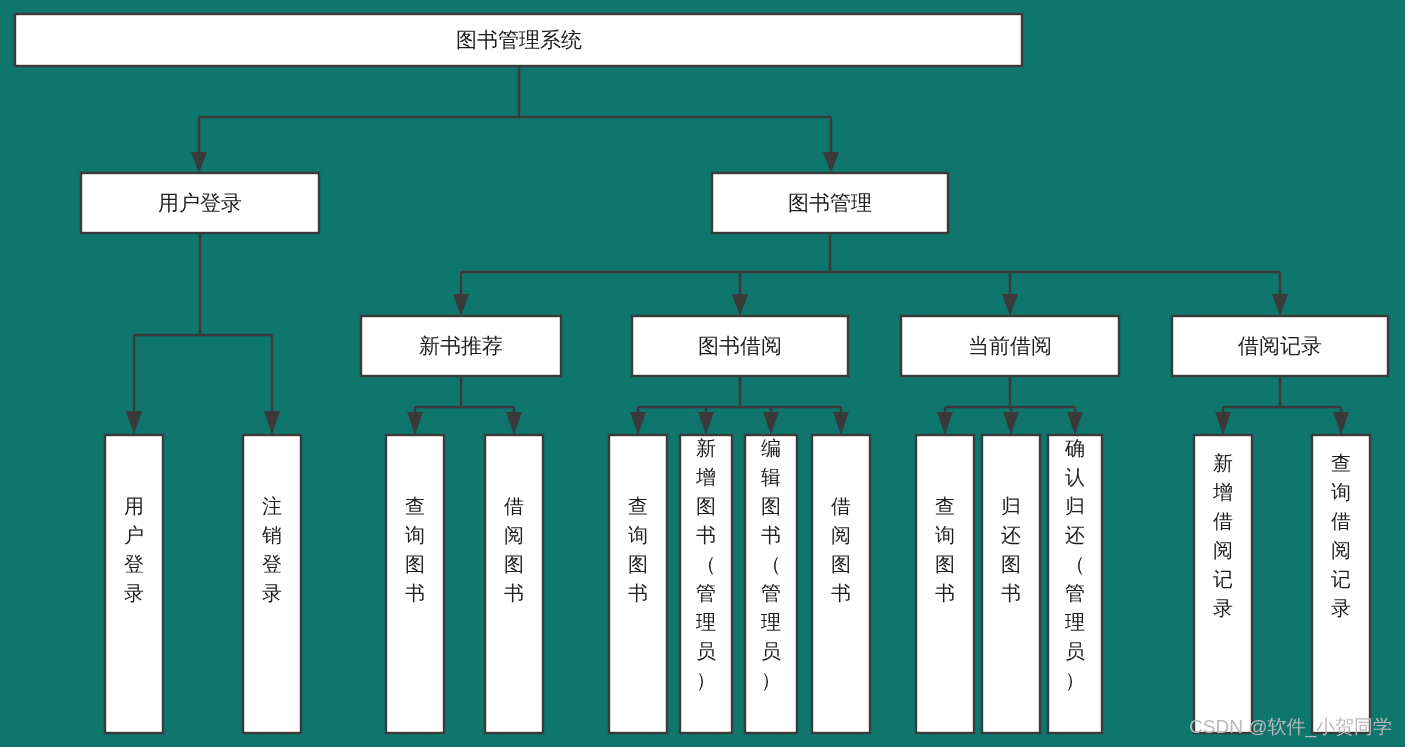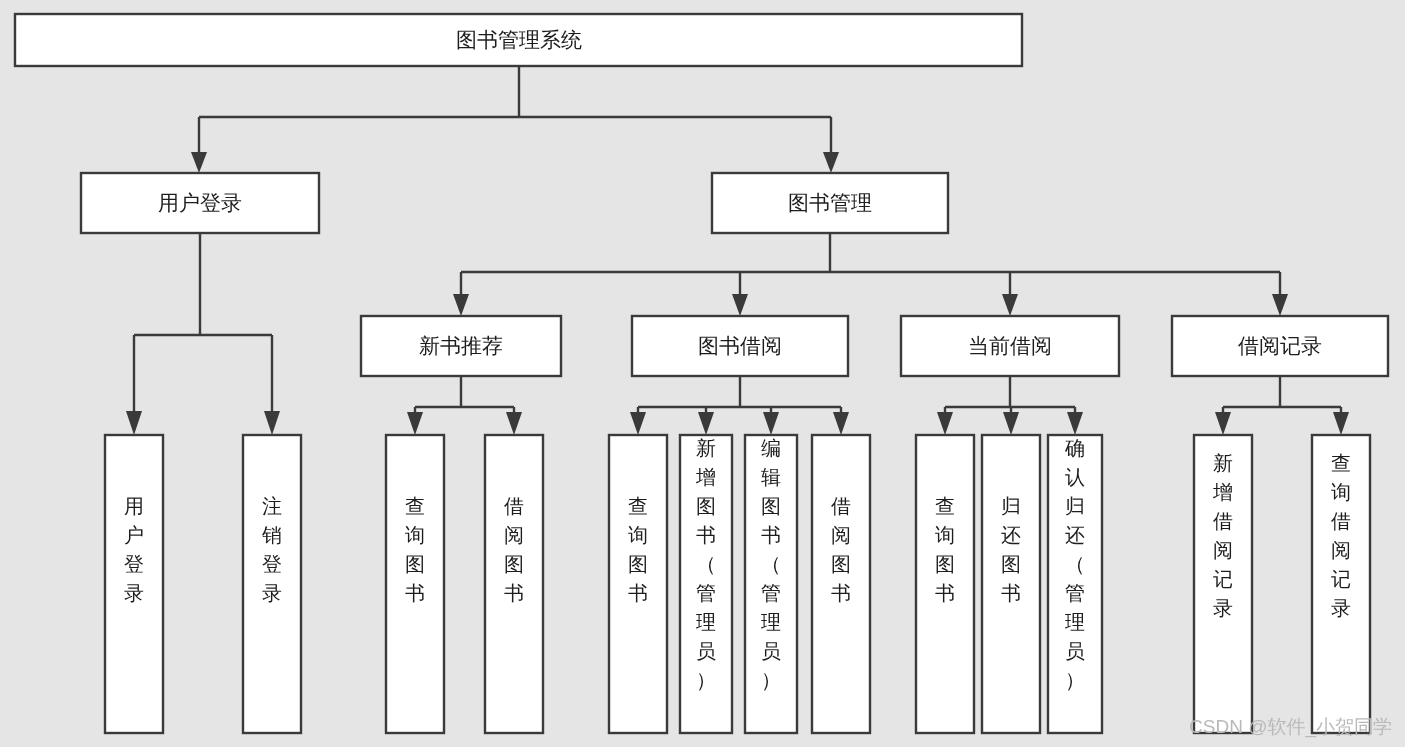--- a/index.html
+++ b/index.html
@@ -8,21 +8,21 @@
     padding: 0;
     background: #ffffff;
   }
   body {
     font-family: "Liberation Sans", "DejaVu Sans", sans-serif;
   }
   #diagram-root {
     position: relative;
     width: 1405px;
     height: 747px;
-    background: #e5e5e5;
+    background: #0f766e;
     overflow: hidden;
   }
   svg.diagram-canvas {
     position: absolute;
     top: 0;
     left: 0;
     width: 1405px;
     height: 747px;
     display: block;
   }

